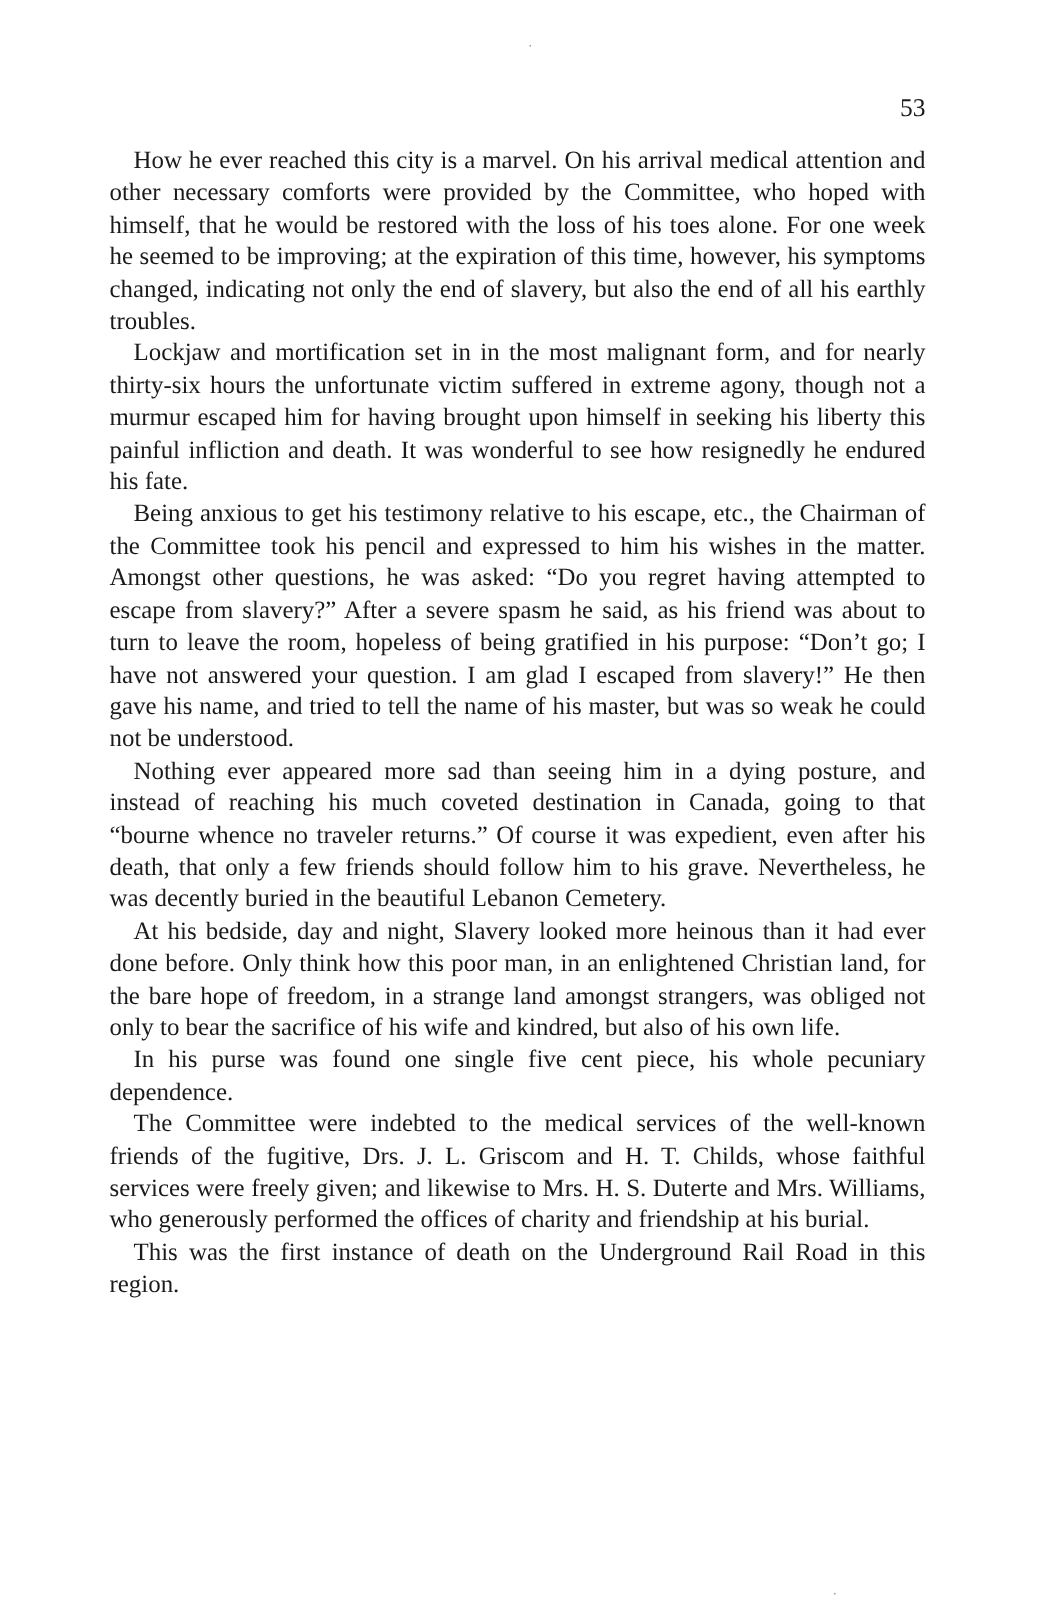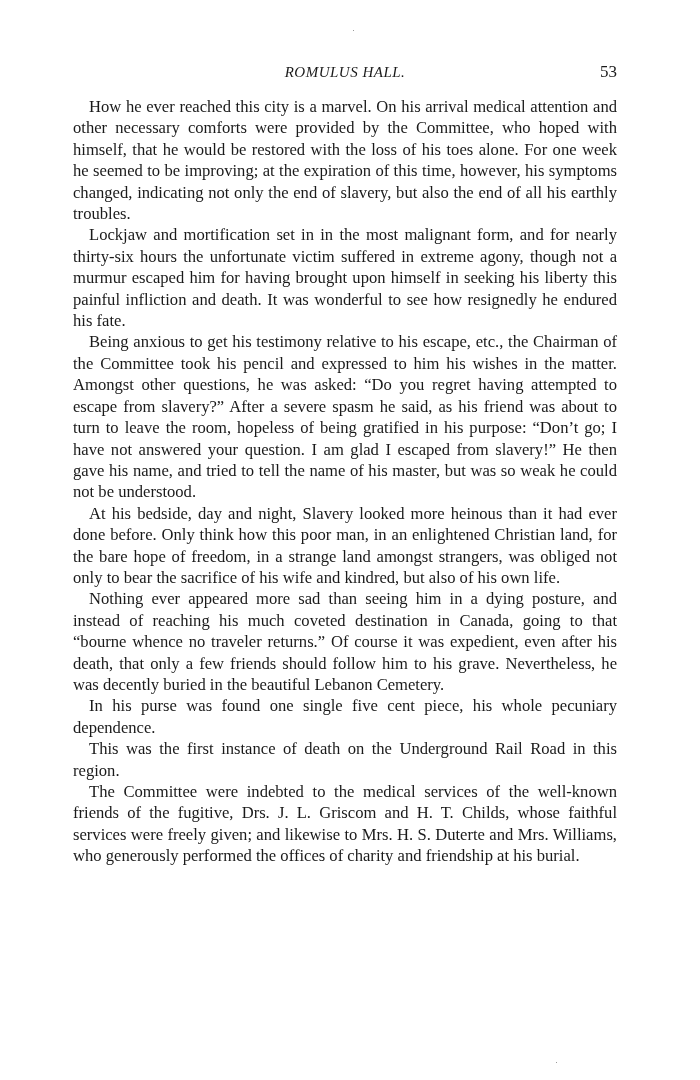--- a/index.html
+++ b/index.html
@@ -29,29 +29,28 @@
   .body-text p.cont { text-indent: 0; }
   .speck { position: absolute; width: 1px; height: 1px; background: #999; }
 </style>
 </head>
 <body>
 
 <div class="page">
   <span class="speck" style="left:353px; top:30px;"></span>
 
   <div class="running-head">
-    <div class="running-title">ROMULUS HALL.</div>
     <div class="page-number">53</div>
   </div>
 
   <div class="body-text">
     <p>How he ever reached this city is a marvel. On his arrival medical at­tention and other necessary comforts were provided by the Committee, who hoped with himself, that he would be restored with the loss of his toes alone. For one week he seemed to be improving; at the expiration of this time, how­ever, his symptoms changed, indicating not only the end of slavery, but also the end of all his earthly troubles.</p>
     <p>Lockjaw and mortification set in in the most malignant form, and for nearly thirty-six hours the unfortunate victim suffered in extreme agony, though not a murmur escaped him for having brought upon himself in seeking his liberty this painful infliction and death. It was wonderful to see how resignedly he endured his fate.</p>
     <p>Being anxious to get his testimony relative to his escape, etc., the Chairman of the Committee took his pencil and expressed to him his wishes in the matter. Amongst other questions, he was asked: “Do you regret having attempted to escape from slavery?” After a severe spasm he said, as his friend was about to turn to leave the room, hopeless of being gratified in his purpose: “Don’t go; I have not answered your question. I am glad I escaped from slavery!” He then gave his name, and tried to tell the name of his master, but was so weak he could not be under­stood.</p>
+    <p>Nothing ever appeared more sad than seeing him in a dying posture, and instead of reaching his much coveted destination in Canada, going to that “bourne whence no traveler returns.” Of course it was expedient, even after his death, that only a few friends should follow him to his grave. Never­theless, he was decently buried in the beautiful Lebanon Cemetery.</p>
     <p>At his bedside, day and night, Slavery looked more heinous than it had ever done before. Only think how this poor man, in an enlightened Chris­tian land, for the bare hope of freedom, in a strange land amongst strangers, was obliged not only to bear the sacrifice of his wife and kindred, but also of his own life.</p>
-    <p>Nothing ever appeared more sad than seeing him in a dying posture, and instead of reaching his much coveted destination in Canada, going to that “bourne whence no traveler returns.” Of course it was expedient, even after his death, that only a few friends should follow him to his grave. Never­theless, he was decently buried in the beautiful Lebanon Cemetery.</p>
     <p>In his purse was found one single five cent piece, his whole pecuniary dependence.</p>
+    <p>The Committee were indebted to the medical services of the well-known friends of the fugitive, Drs. J. L. Griscom and H. T. Childs, whose faithful services were freely given; and likewise to Mrs. H. S. Duterte and Mrs. Williams, who generously performed the offices of charity and friendship at his burial.</p>
     <p>This was the first instance of death on the Underground Rail Road in this region.</p>
-    <p>The Committee were indebted to the medical services of the well-known friends of the fugitive, Drs. J. L. Griscom and H. T. Childs, whose faithful services were freely given; and likewise to Mrs. H. S. Duterte and Mrs. Williams, who generously performed the offices of charity and friendship at his burial.</p>
   </div>
 
   <span class="speck" style="left:556px; top:1062px;"></span>
 </div>
 
 </body></html>

